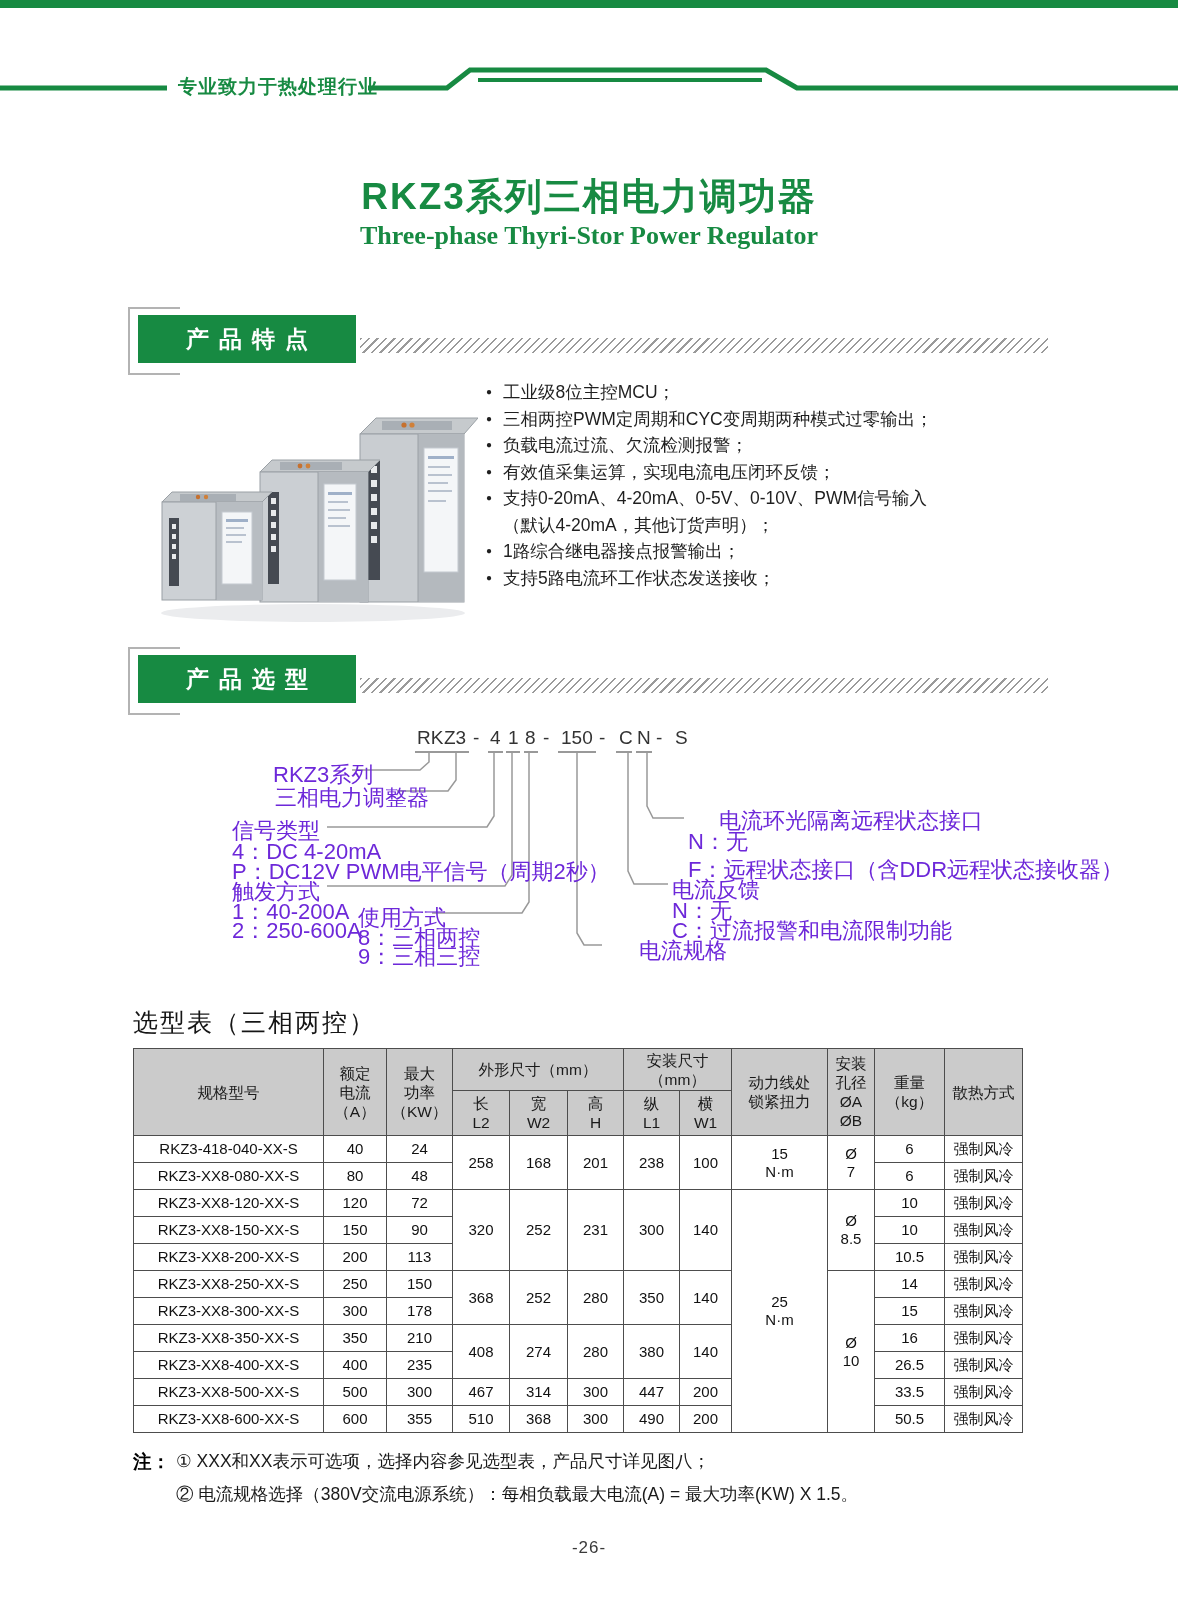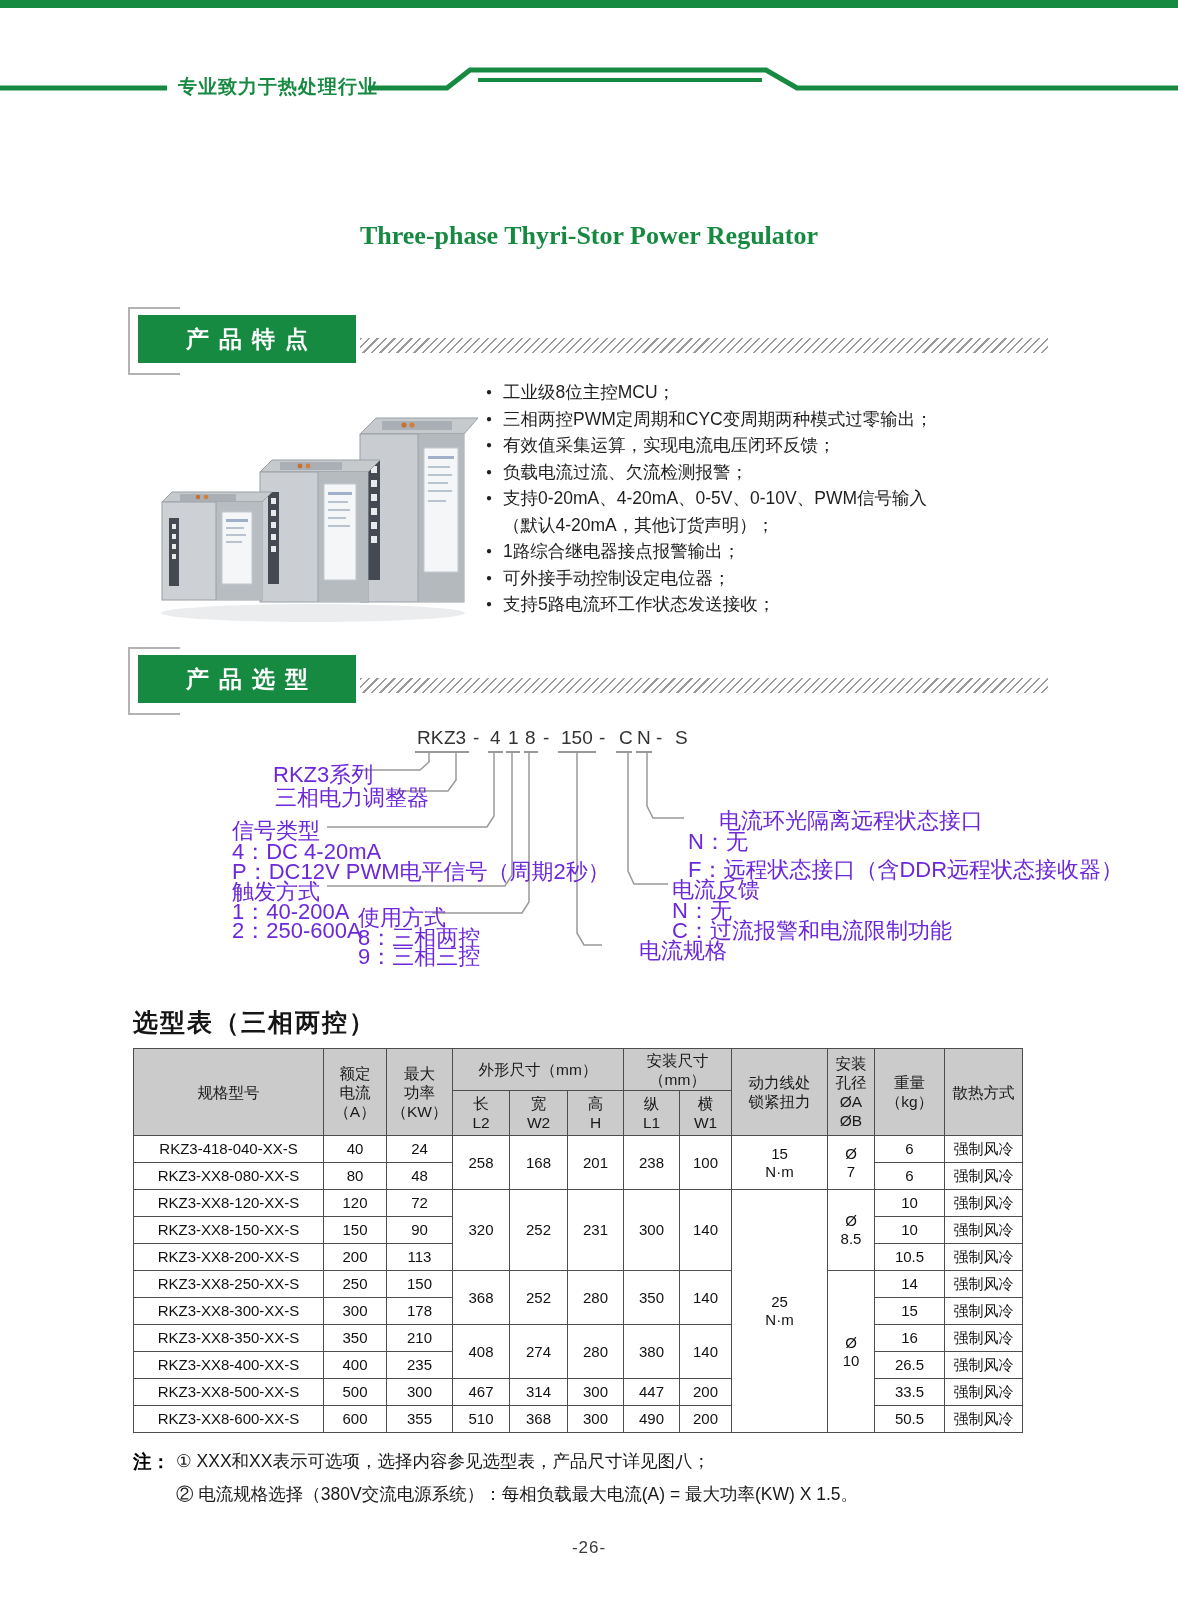--- a/index.html
+++ b/index.html
@@ -39,21 +39,21 @@
   .u-c{left:616px;width:16px;} .u-n{left:636px;width:16px;}
   .callouts{position:absolute;left:0;top:700px;}
   .dlabel{position:absolute;font-size:22px;color:#6d28d9;white-space:nowrap;}
   .lb-series{left:273px;top:760px;} .lb-series2{left:275px;top:783px;}
   .lb-sigt{left:232px;top:816px;} .lb-sig1{left:232px;top:837px;} .lb-sig2{left:232px;top:857px;}
   .lb-trgt{left:232px;top:877px;} .lb-trg1{left:232px;top:897px;} .lb-trg2{left:232px;top:916px;}
   .lb-uset{left:358px;top:903px;} .lb-use1{left:358px;top:923px;} .lb-use2{left:358px;top:942px;}
   .lb-cur{left:606px;top:936px;margin-left:33px;}
   .lb-remt{left:688px;top:806px;margin-left:31px;} .lb-rem1{left:688px;top:827px;} .lb-rem2{left:688px;top:847px;margin-top:8px;}
   .lb-fbt{left:672px;top:875px;} .lb-fb1{left:672px;top:896px;} .lb-fb2{left:672px;top:916px;}
-  .table-title{position:absolute;left:133px;top:1006px;font-size:25px;font-weight:700;
+  .table-title{position:absolute;left:133px;top:1006px;font-size:25px;font-weight:400;
                color:#151515;letter-spacing:2px;}
   .sel-table{position:absolute;left:133px;top:1048px;border-collapse:collapse;
              table-layout:fixed;width:889px;}
   .sel-table th,.sel-table td{border:1px solid #4d4d4d;text-align:center;
              vertical-align:middle;padding:0;}
   .sel-table thead th{background:#cbcbcb;font-weight:normal;font-size:15.5px;
              color:#1a1a1a;line-height:19px;}
   .sel-table thead tr:first-child{height:42px;} .sel-table thead tr:last-child{height:45px;}
   .sel-table tbody td{font-size:15px;color:#111;height:26px;line-height:18px;}
   .pre{white-space:pre-line;}
@@ -69,20 +69,21 @@
 <div class="page">
 
   <div class="top-strip"></div>
 
   <svg class="head-rule" width="1178" height="120" viewBox="0 0 1178 120">
     <path d="M0 88 H167 M368 88 H447 L470 70 H766 L797 88 H1178" stroke="#178a42" stroke-width="5" fill="none"></path>
     <path d="M478 80 H762" stroke="#178a42" stroke-width="4" fill="none"></path>
   </svg>
   <div class="tagline">专业致力于热处理行业</div>
 
+  <div class="title-cn">RKZ3系列三相电力调功器</div>
   <div class="title-en">Three-phase Thyri-Stor Power Regulator</div>
 
   <div class="bracket b1"></div>
   <div class="sec-box s1">产品特点</div>
   <div class="hatch h1"></div>
 
   <svg class="photo" width="330" height="230" viewBox="0 0 330 230">
     <ellipse cx="165" cy="213" rx="152" ry="9" fill="#ebecee"></ellipse>
 
     <g>
@@ -148,26 +149,25 @@
       <rect x="78" y="119" width="22" height="3" fill="#9fb0c8"></rect>
         <rect x="78" y="127" width="18" height="2" fill="#b9c2cf"></rect>
       <rect x="78" y="134" width="20" height="2" fill="#b9c2cf"></rect>
         <rect x="78" y="141" width="16" height="2" fill="#b9c2cf"></rect>
     </g>
   </svg>
 
   <div class="bullets">
     <div class="bullet">工业级8位主控MCU；</div>
     <div class="bullet">三相两控PWM定周期和CYC变周期两种模式过零输出；</div>
+    <div class="bullet">负载电流过流、欠流检测报警；</div>
     <div class="bullet">有效值采集运算，实现电流电压闭环反馈；</div>
-    <div class="bullet">负载电流过流、欠流检测报警；</div>
     <div class="bullet">支持0-20mA、4-20mA、0-5V、0-10V、PWM信号输入
 （默认4-20mA，其他订货声明）；</div>
     <div class="bullet">1路综合继电器接点报警输出；</div>
-    <div class="bullet">可外接手动控制设定电位器；</div>
     <div class="bullet">支持5路电流环工作状态发送接收；</div>
   </div>
 
   <div class="bracket b2"></div>
   <div class="sec-box s2">产品选型</div>
   <div class="hatch h2"></div>
 
   <span class="code-seg cs-rk">RK</span>
   <span class="code-seg cs-z3">Z3</span>
   <span class="code-seg cs-d1">-</span>

